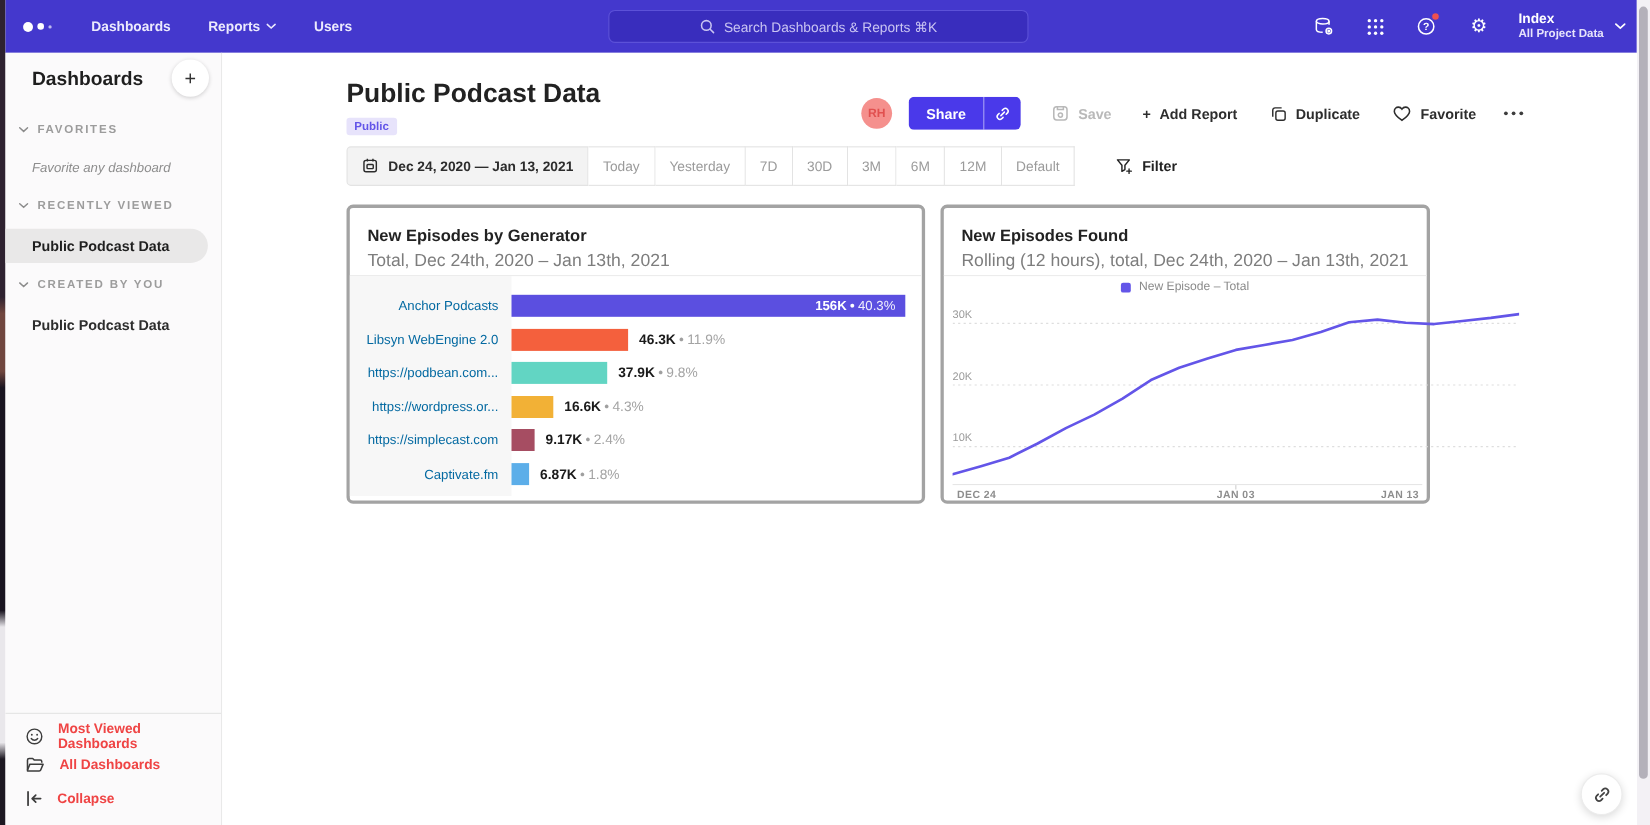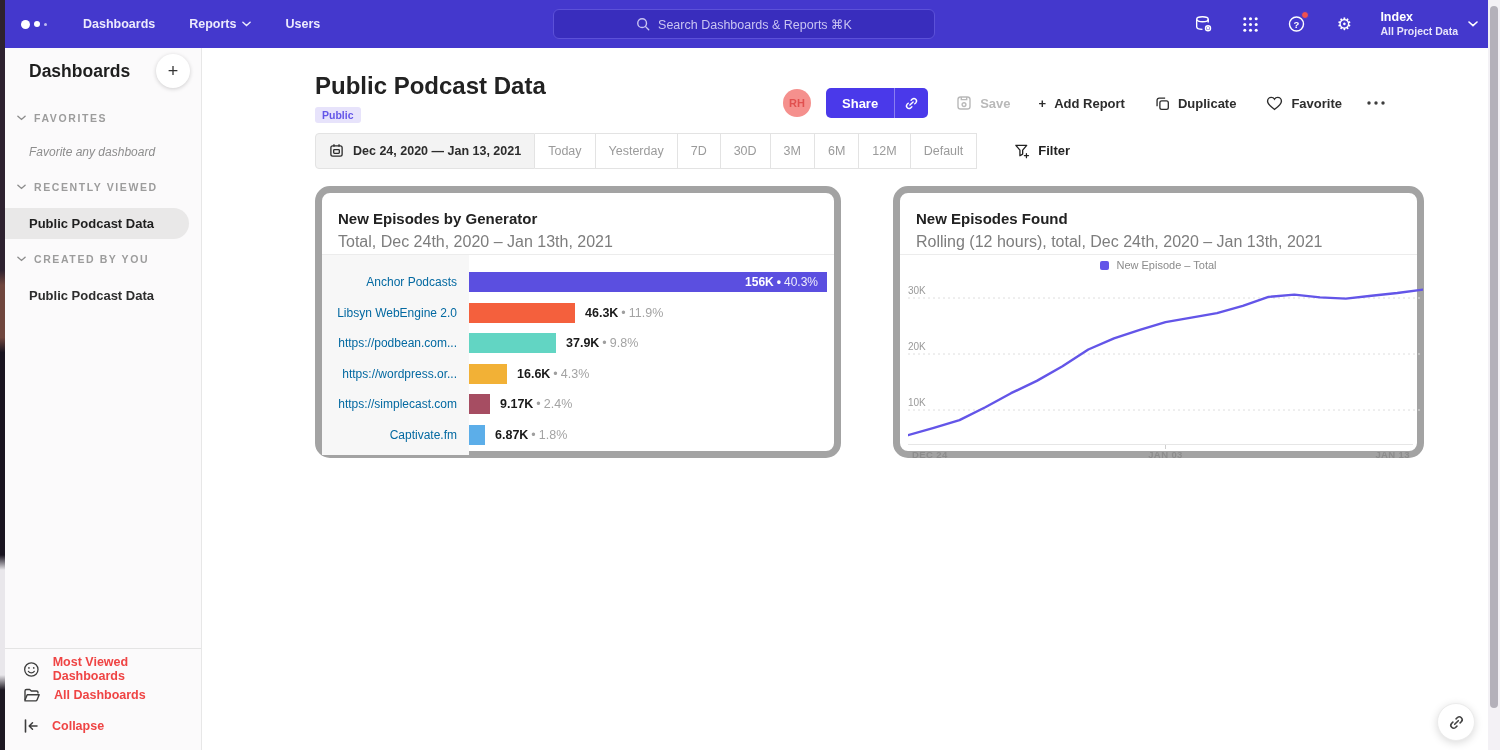--- a/index.html
+++ b/index.html
@@ -85,24 +85,24 @@
   .seg { height:36px; display:flex; align-items:center; border:1px solid #e3e3e3; background:#fff; }
   .seg-range { background:#f3f3f3; border-radius:4px 0 0 4px; gap:9px; padding:0 13px; cursor:pointer; }
   .seg-range span { font-size:12.5px; font-weight:700; color:#2c2c2c; }
   .seg-btn { border-left:none; padding:0 13px; cursor:pointer; }
   .seg-btn span { font-size:12.5px; color:#9b9b9b; }
   .seg-btn:last-of-type { border-radius:0 4px 4px 0; }
   .filter { display:flex; align-items:center; gap:8px; margin-left:37px; cursor:pointer; }
   .filter span { font-size:13px; font-weight:700; color:#222; }
 
   
-  .card { position:absolute; top:138px; height:272px; border:7px solid #a3a3a3;
-    border-radius:15px; background:#fff; }
+  .card { position:absolute; top:138px; height:272px; border:3px solid #a3a3a3;
+    border-radius:6px; background:#fff; }
   .card1 { left:113px; width:526px; }
-  .card2 { left:691px; width:531px; }
+  .card2 { left:653px; width:445px; }
   .card-title { position:absolute; left:16px; top:17px; font-size:15px; font-weight:700; color:#222; }
   .card-sub { position:absolute; left:16px; top:40px; font-size:16px; color:#7d7d7d; }
   .card-div { position:absolute; left:0; right:0; top:61px; border-top:1px solid #ececec; }
 
   
   .label-col { position:absolute; left:0; top:62px; width:147px; height:200px; background:#f7f7f7; }
   .bar-label { position:absolute; width:135px; text-align:right; font-size:12px; color:#0369a1;
     line-height:20px; white-space:nowrap; }
   .bar-fill { position:absolute; left:147px; height:20px; }
   .bar-in-label { position:absolute; left:147px; height:20px; line-height:20px; text-align:right;

